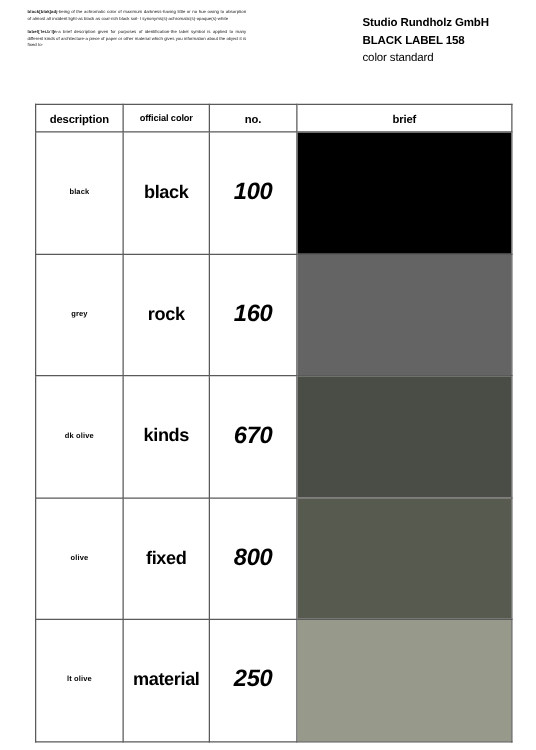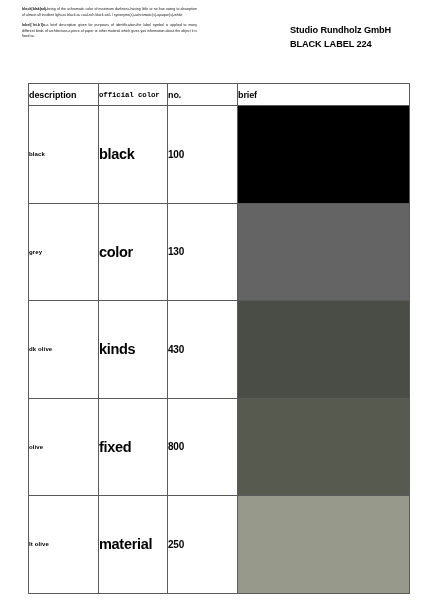--- a/index.html
+++ b/index.html
@@ -44,21 +44,21 @@
     font-weight: bold;
     letter-spacing: 0.04em;
   }
   .def-entry .pron {
     font-weight: bold;
   }
 
   .masthead {
     position: absolute;
     left: 290px;
-    top: 24px;
+    top: 12px;
     width: 140px;
   }
   .masthead .line {
     font-size: 9.2px;
     line-height: 1.52;
     font-weight: bold;
     letter-spacing: -0.1px;
     white-space: nowrap;
   }
   .masthead .line.light {
@@ -72,58 +72,58 @@
     top: 83px;
     width: 381px;
     border-collapse: collapse;
     table-layout: fixed;
   }
   .color-table th,
   .color-table td {
     border: 1px solid #5a5a5a;
     padding: 0;
     vertical-align: middle;
-    text-align: left;
+    text-align: center;
     background: #ffffff;
   }
 
   col.c-desc   { width: 70px; }
   col.c-name   { width: 69px; }
   col.c-no     { width: 70px; }
   col.c-swatch { width: 172px; }
 
   .color-table thead th {
     height: 21px;
     font-size: 9px;
     font-weight: bold;
     letter-spacing: -0.1px;
   }
   .color-table thead th.h-name {
     font-size: 7.4px;
-    font-family: Liberation Mono, monospace;
   }
 
   .color-table tbody tr {
     height: 96.5px;
   }
 
   .cell-desc {
     font-size: 6px;
     font-weight: bold;
     letter-spacing: 0.02em;
   }
   .cell-name {
     font-size: 14.5px;
     font-weight: bold;
     letter-spacing: -0.3px;
   }
   .cell-no {
-    font-size: 10px;
+    font-size: 19px;
     font-weight: bold;
     letter-spacing: -0.2px;
+    font-style: italic;
   }
   .cell-swatch {
     padding: 0;
   }
   .swatch-fill {
     display: block;
     width: 100%;
     height: 96.5px;
   }
 </style>
@@ -136,21 +136,22 @@
     <div class="def-entry">
       <span class="headword">black</span><span class="pron">[blak]</span><span class="pron">adj</span><span>-being  of the achromatic color of maximum darkness-having little or no hue owing to absorption of almost all incident light-as black as coal-rich black soil- l synonyms(s)-achromatic(s)-opaque(s)-white</span>
     </div>
     <div class="def-entry">
       <span class="headword">label</span><span class="pron">[ˈlei.bˈl]</span><span class="pron">n</span><span>-a brief description given for purposes of identification-the label symbol is applied to many different kinds of architecture-a piece of paper or other material which gives you information about the object it is fixed to-</span>
     </div>
   </div>
 
   <div class="masthead">
     <div class="line">Studio Rundholz GmbH</div>
-    <div class="line">BLACK LABEL 224</div>
+    <div class="line">BLACK LABEL 158</div>
+    <div class="line light">color standard</div>
   </div>
 
 </div>
 
 <table class="color-table">
   <colgroup>
     <col class="c-desc">
     <col class="c-name">
     <col class="c-no">
     <col class="c-swatch">
@@ -167,30 +168,30 @@
     <tr>
       <td class="cell-desc">black</td>
       <td class="cell-name">black</td>
       <td class="cell-no">100</td>
       <td class="cell-swatch">
           <span class="swatch-fill" style="background: rgb(0, 0, 0);"></span>
         </td>
     </tr>
     <tr>
       <td class="cell-desc">grey</td>
-      <td class="cell-name">color</td>
-      <td class="cell-no">130</td>
+      <td class="cell-name">rock</td>
+      <td class="cell-no">160</td>
       <td class="cell-swatch">
           <span class="swatch-fill" style="background: rgb(100, 100, 100);"></span>
         </td>
     </tr>
     <tr>
       <td class="cell-desc">dk olive</td>
       <td class="cell-name">kinds</td>
-      <td class="cell-no">430</td>
+      <td class="cell-no">670</td>
       <td class="cell-swatch">
           <span class="swatch-fill" style="background: rgb(74, 77, 70);"></span>
         </td>
     </tr>
     <tr>
       <td class="cell-desc">olive</td>
       <td class="cell-name">fixed</td>
       <td class="cell-no">800</td>
       <td class="cell-swatch">
           <span class="swatch-fill" style="background: rgb(87, 90, 79);"></span>

